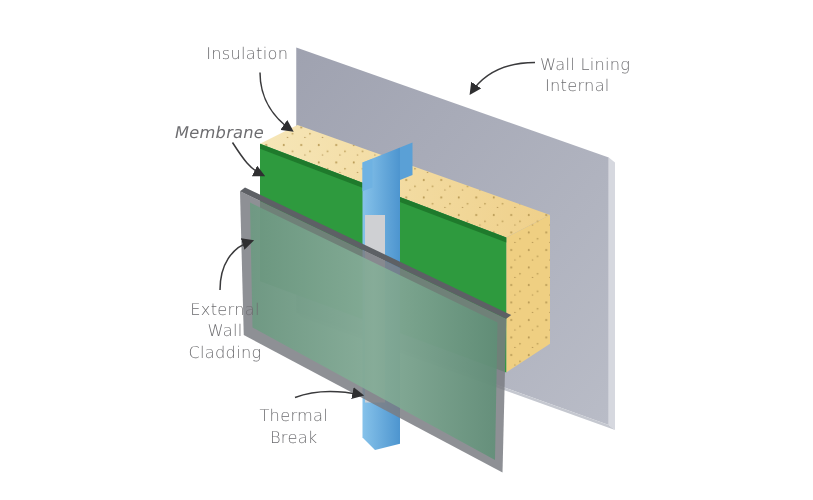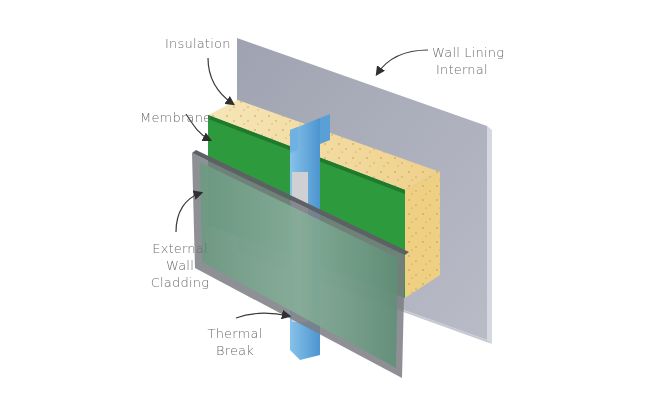--- a/index.html
+++ b/index.html
@@ -83,21 +83,21 @@
     </g>
   </svg>
 
   <div class="label center" style="left:165px;top:35px;">
     <span>Insulation</span>
   </div>
   <div class="label" style="left:432px;top:44px;">
     <span>Wall Lining</span>
     <span style="padding-left:4px;">Internal</span>
   </div>
-  <div class="label" style="left:140px;top:109px;">
+  <div class="label" style="left:140px;top:98px;font-style:italic;">
     <span>Membrane</span>
   </div>
   <div class="label center" style="left:205px;top:325px;width:60px;">
     <span>Thermal</span>
     <span>Break</span>
   </div>
   <div class="label center" style="left:145px;top:240px;width:70px;">
     <span>External</span>
     <span>Wall</span>
     <span>Cladding</span>

